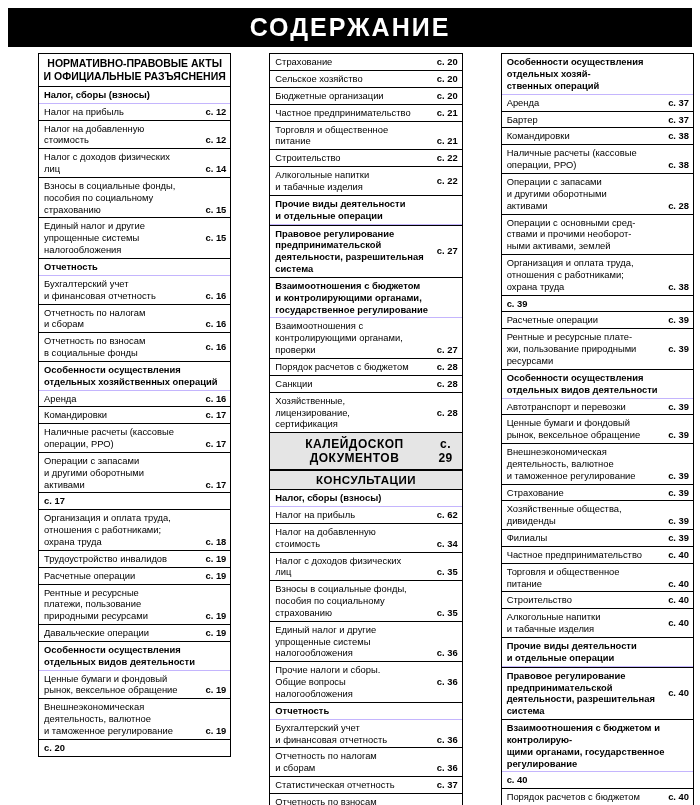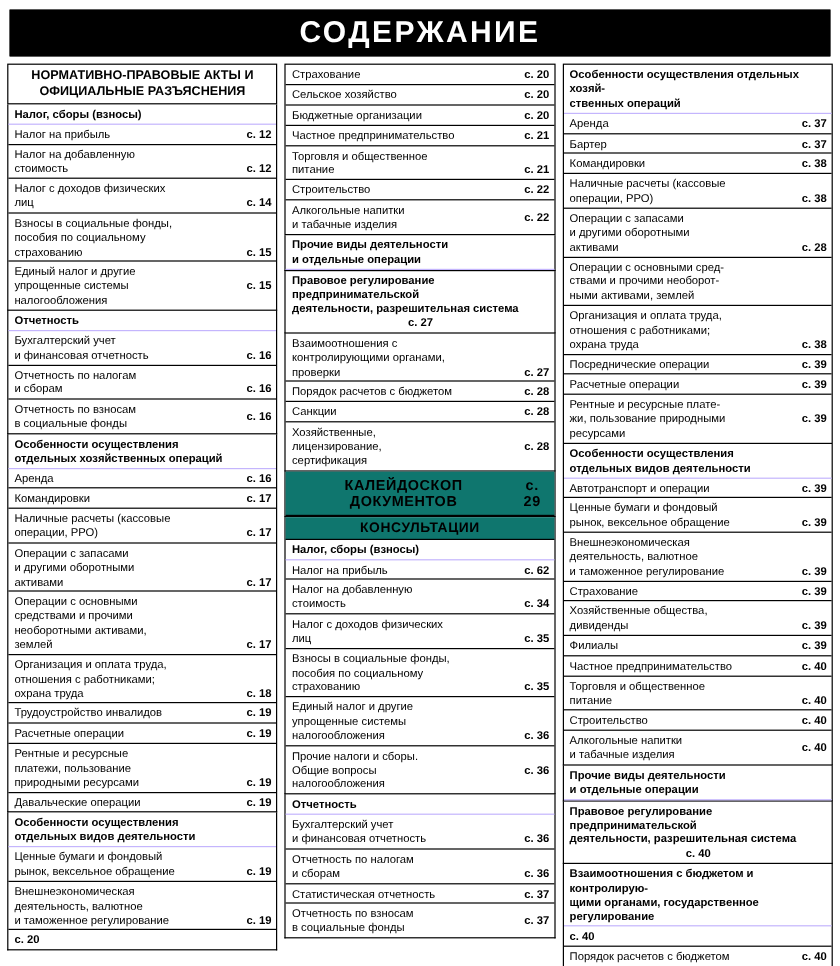--- a/index.html
+++ b/index.html
@@ -31,40 +31,41 @@
   }
   
   .cols{
     display:flex;
     gap:6px;
     align-items:flex-start;
   }
   .col{
     width:226px;
     box-sizing:border-box;
+    margin-left:32px;
   }
   
   .col-head{
     border:1px solid #000;
     border-bottom:1px solid #000;
     text-align:center;
     font-size:10.5px;
     font-weight:bold;
     line-height:1.22;
     padding:3px 4px 3px 4px;
     box-sizing:border-box;
   }
   .block{
     border:1px solid #000;
     border-top:none;
     box-sizing:border-box;
   }
   .block.first{border-top:1px solid #000;}
   .band{
-    background:#0f766e;
+    background:#e5e5e5;
     text-align:center;
     font-weight:bold;
     font-size:11.5px;
     padding:3px 0 3px 0;
     border-bottom:1px solid #000;
     letter-spacing:.5px;
   }
   .band.tall{font-size:12px;padding:4px 0 4px 0;}
   
   .row{
@@ -85,21 +86,20 @@
     white-space:pre-line;
   }
   .row .p{
     flex:0 0 auto;
     font-weight:bold;
     font-size:9.4px;
     white-space:nowrap;
   }
   .row.head{
     font-weight:bold;
-    flex-direction:column;
   }
   .row.head .t{font-weight:bold;}
   .sub{
     font-weight:bold;
     font-size:9.4px;
     line-height:1.26;
     padding:2px 4px 2px 5px;
     border-bottom:1px solid #c4b5fd;
     white-space:pre-line;
   }
@@ -182,24 +182,20 @@
 операции, РРО)</span>
             <span class="p">с. 17</span>
           </div>
         <div class="row">
             <span class="t">Операции с запасами
 и другими оборотными
 активами</span>
             <span class="p">с. 17</span>
           </div>
         <div class="row">
-            <span class="t">Операции с основными
-средствами и прочими
-необоротными активами,
-землей</span>
             <span class="p">с. 17</span>
           </div>
         <div class="row">
             <span class="t">Организация и оплата труда,
 отношения с работниками;
 охрана труда</span>
             <span class="p">с. 18</span>
           </div>
         <div class="row">
             <span class="t">Трудоустройство инвалидов</span>
@@ -282,20 +278,23 @@
 
       <div class="block">
         <div class="row head">
             <span class="t">Правовое регулирование предпринимательской
 деятельности, разрешительная система</span>
             <span class="p">с. 27</span>
           </div>
       </div>
 
       <div class="block">
+        <div class="sub">Взаимоотношения с бюджетом
+и контролирующими органами,
+государственное регулирование</div>
         <div class="row">
             <span class="t">Взаимоотношения с
 контролирующими органами,
 проверки</span>
             <span class="p">с. 27</span>
           </div>
         <div class="row">
             <span class="t">Порядок расчетов с бюджетом</span>
             <span class="p">с. 28</span>
           </div>
@@ -412,40 +411,39 @@
 ными активами, землей</span>
             <span class="p"></span>
           </div>
         <div class="row">
             <span class="t">Организация и оплата труда,
 отношения с работниками;
 охрана труда</span>
             <span class="p">с. 38</span>
           </div>
         <div class="row">
-            <span class="t">Посреднические операции</span>
             <span class="p">с. 39</span>
           </div>
         <div class="row">
             <span class="t">Расчетные операции</span>
             <span class="p">с. 39</span>
           </div>
         <div class="row">
             <span class="t">Рентные и ресурсные плате-
 жи, пользование природными
 ресурсами</span>
             <span class="p">с. 39</span>
           </div>
       </div>
 
       <div class="block">
         <div class="sub">Особенности осуществления
 отдельных видов деятельности</div>
         <div class="row">
-            <span class="t">Автотранспорт и операции</span>
+            <span class="t">Автотранспорт и перевозки</span>
             <span class="p">с. 39</span>
           </div>
         <div class="row">
             <span class="t">Ценные бумаги и фондовый
 рынок, вексельное обращение</span>
             <span class="p">с. 39</span>
           </div>
         <div class="row">
             <span class="t">Внешнеэкономическая
 деятельность, валютное

